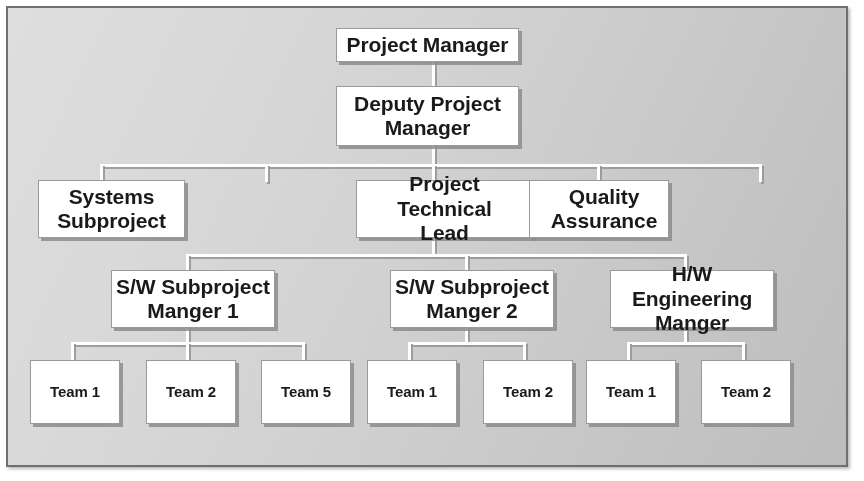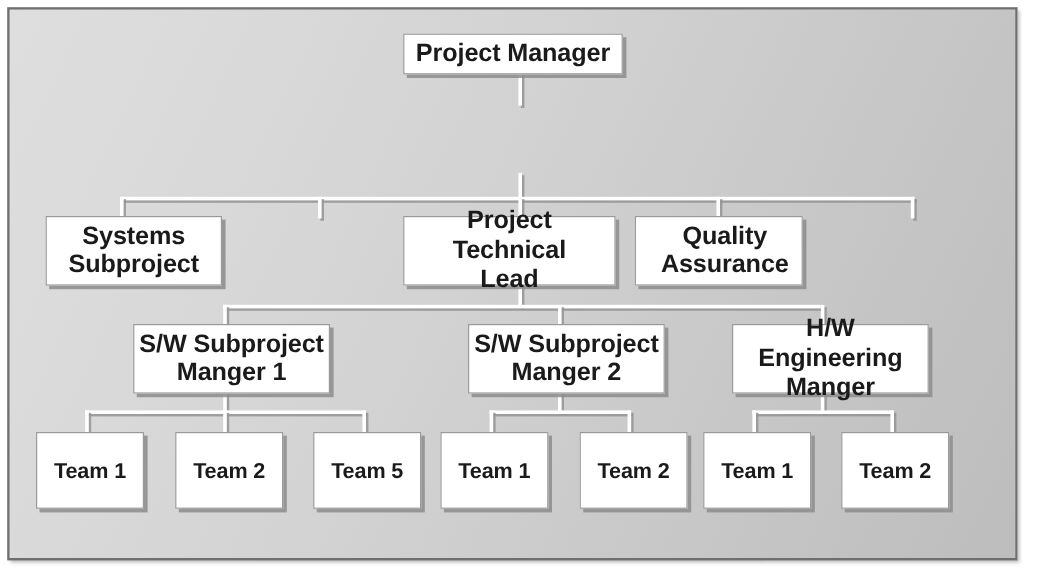--- a/index.html
+++ b/index.html
@@ -61,21 +61,21 @@
     justify-content: center;
     text-align: center;
     color: #1a1a1a;
     font-size: 21px;
     font-weight: 600;
     line-height: 1.16;
     letter-spacing: -0.1px;
     padding: 2px 4px;
     white-space: pre-line;
   }
-  .node.small { font-size: 18px; }
+  .node.small { font-size: 15px; }
 </style>
 </head>
 <body>
 
 <div id="chart-canvas">
   <div class="org-frame">
 
     <div class="conn v" style="left:424px; top:52px; height:28px;"></div>
 
     <div class="conn v" style="left:424px; top:136px; height:22px;"></div>
@@ -107,24 +107,26 @@
     <div class="conn v" style="left:400px; top:334px; height:22px;"></div>
     <div class="conn v" style="left:515px; top:334px; height:22px;"></div>
 
     <div class="conn v" style="left:676px; top:318px; height:18px;"></div>
     <div class="conn h" style="left:619px; top:334px; width:117px;"></div>
     <div class="conn v" style="left:619px; top:334px; height:22px;"></div>
     <div class="conn v" style="left:734px; top:334px; height:22px;"></div>
 
     <div class="node" style="left:328px; top:20px; width:183px; height:34px;">Project Manager</div>
 
+    <div class="node" style="left:328px; top:78px; width:183px; height:60px;">Deputy Project
+Manager</div>
 
     <div class="node" style="left:30px; top:172px; width:147px; height:58px;">Systems
 Subproject</div>
-    <div class="node" style="left:328px; top:172px; width:177px; height:58px;">Project Technical
+    <div class="node" style="left:348px; top:172px; width:177px; height:58px;">Project Technical
 Lead</div>
     <div class="node" style="left:521px; top:172px; width:140px; height:58px;padding-left:14px;">Quality
 Assurance</div>
 
     <div class="node" style="left:103px; top:262px; width:164px; height:58px;">S/W Subproject
 Manger 1</div>
     <div class="node" style="left:382px; top:262px; width:164px; height:58px;">S/W Subproject
 Manger 2</div>
     <div class="node" style="left:602px; top:262px; width:164px; height:58px;">H/W Engineering
 Manger</div>

